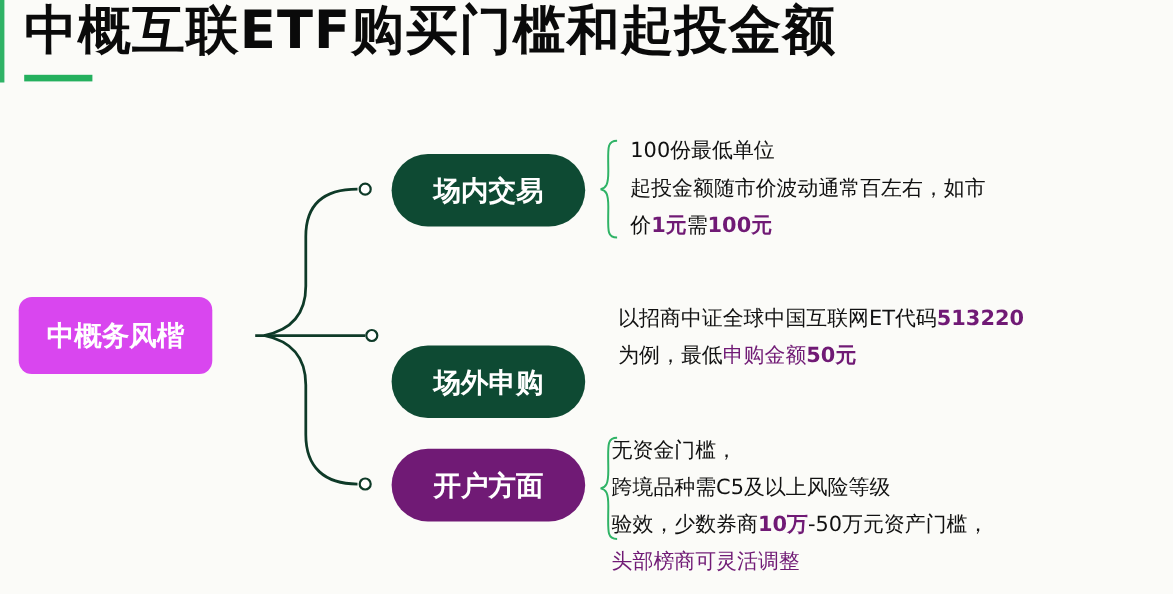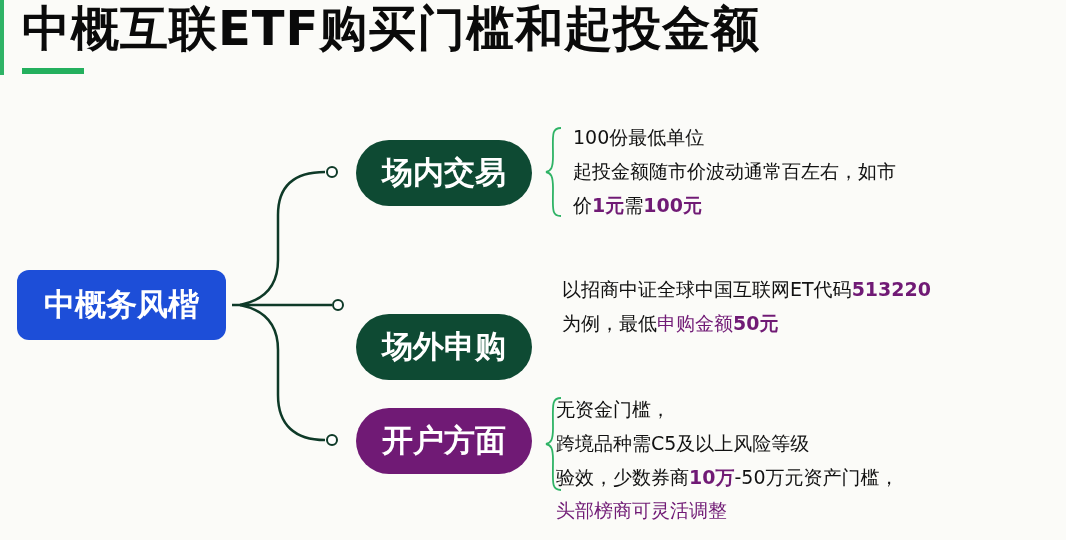--- a/index.html
+++ b/index.html
@@ -10,23 +10,23 @@
   }
   .left-bar { position:absolute; left:0; top:0; width:4px; height:75px; background:#2fb366; }
   .title {
     position:absolute; left:22px; top:-4px; margin:0;
     font-size:48px; font-weight:900; color:#0a0a0a; letter-spacing:1px;
     line-height:64px; white-space:nowrap;
   }
   .title-underline { position:absolute; left:22px; top:68px; width:62px; height:6px; background:#24b05e; }
   .pill {
     position:absolute; display:flex; align-items:center; justify-content:center;
-    color:#fff; font-weight:bold; font-size:31px;font-family:Liberation Serif, serif;
+    color:#fff; font-weight:bold; font-size:25px;font-family:Liberation Serif, serif;
   }
-  .root { left:17px; top:270px; width:209px; height:70px; border-radius:12px; background:#1d4ed8; }
+  .root { left:17px; top:270px; width:176px; height:70px; border-radius:12px; background:#d946ef; }
   .node { width:176px; height:66px; border-radius:33px; background:#0e4a33; }
   .node.light { background:#701a75;text-align:right; }
   .n1 { left:356px; top:140px; }
   .n2 { left:356px; top:274px;margin-top:40px; }
   .n3 { left:356px; top:408px; }
   svg.connectors { position:absolute; left:0; top:0; }
   .desc { position:absolute; font-size:19px; line-height:34px; color:#111; white-space:nowrap; }
   .d1 { left:573px; top:120px; }
   .d2 { left:562px; top:272px; }
   .d3 { left:556px; top:392px; }

